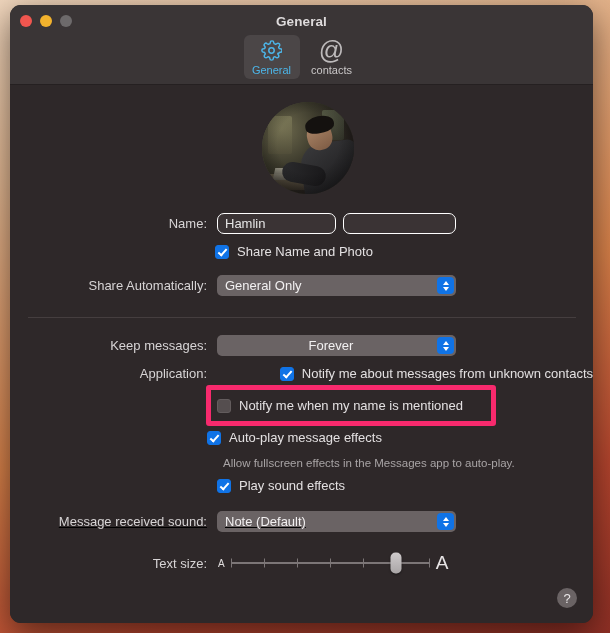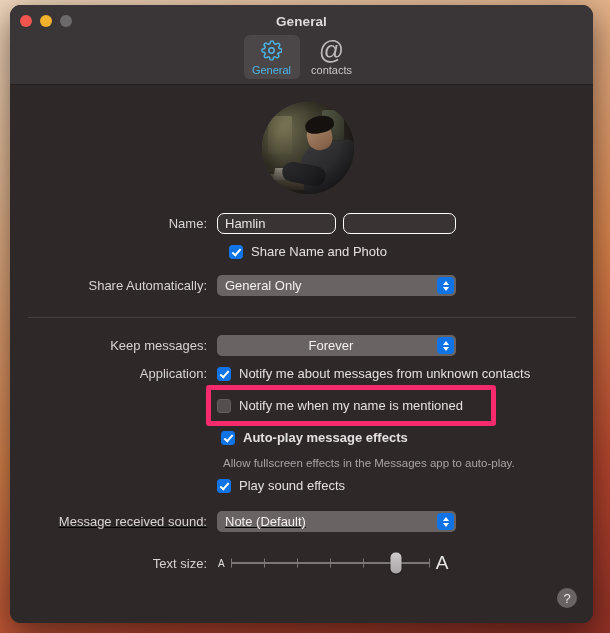--- a/index.html
+++ b/index.html
@@ -430,21 +430,21 @@
     </div>
 
     <div class="row" style="left:0; top:128px; width:100%;">
       <div class="lbl" style="width:197px;">Name:</div>
       <div class="tfield" style="width:119px; margin-left:10px;">Hamlin</div>
       <div class="tfield" style="width:113px; margin-left:7px;" placeholder=""></div>
     </div>
 
     <div class="row" style="left:0; top:159px; width:100%;">
       <div style="width:197px;"></div>
-      <div class="cb-row" style="margin-left:22px;">
+      <div class="cb-row" style="margin-left:8px;">
         <span class="cbox on"></span>
         <span class="cb-text">Share Name and Photo</span>
       </div>
     </div>
 
     <div class="row" style="left:0; top:190px; width:100%;">
       <div class="lbl" style="width:197px;">Share Automatically:</div>
       <div class="popup" style="width:239px; margin-left:10px;">
         <span class="pv">General Only</span>
         <span class="chev">
@@ -460,41 +460,41 @@
       <div class="lbl" style="width:197px;">Keep messages:</div>
       <div class="popup" style="width:239px; margin-left:10px;text-align:center;">
         <span class="pv">Forever</span>
         <span class="chev">
             <i class="up"></i>
             <i class="down"></i>
           </span>
       </div>
     </div>
 
-    <div class="row" style="left:0; top:281px; width:100%;">
+    <div class="row" style="left:0; top:281px; width:100%;justify-content:space-between;">
       <div class="lbl" style="width:197px;">Application:</div>
       <div class="cb-row" style="margin-left:10px;">
         <span class="cbox on"></span>
         <span class="cb-text">Notify me about messages from unknown contacts</span>
       </div>
     </div>
 
     <div class="row" style="left:0; top:313px; width:100%;">
       <div style="width:197px;"></div>
       <div class="cb-row" style="margin-left:10px;">
         <span class="cbox off"></span>
         <span class="cb-text">Notify me when my name is mentioned</span>
       </div>
     </div>
 
     <div id="annotation" style="left: 196px; top: 300px; width: 289.984px; height: 41px;"></div>
 
     <div class="row" style="left:0; top:345px; width:100%;">
       <div style="width:197px;"></div>
-      <div class="cb-row" style="margin-left:14px;font-weight:bold;">
+      <div class="cb-row" style="margin-left:0;">
         <span class="cbox on"></span>
         <span class="cb-text">Auto-play message effects</span>
       </div>
     </div>
 
     <div class="row" style="left:0; top:368px; width:100%;">
       <div style="width:197px;"></div>
       <div style="margin-left:16px;">
         <span class="sub-text">Allow fullscreen effects in the Messages app to auto-play.</span>
       </div>

